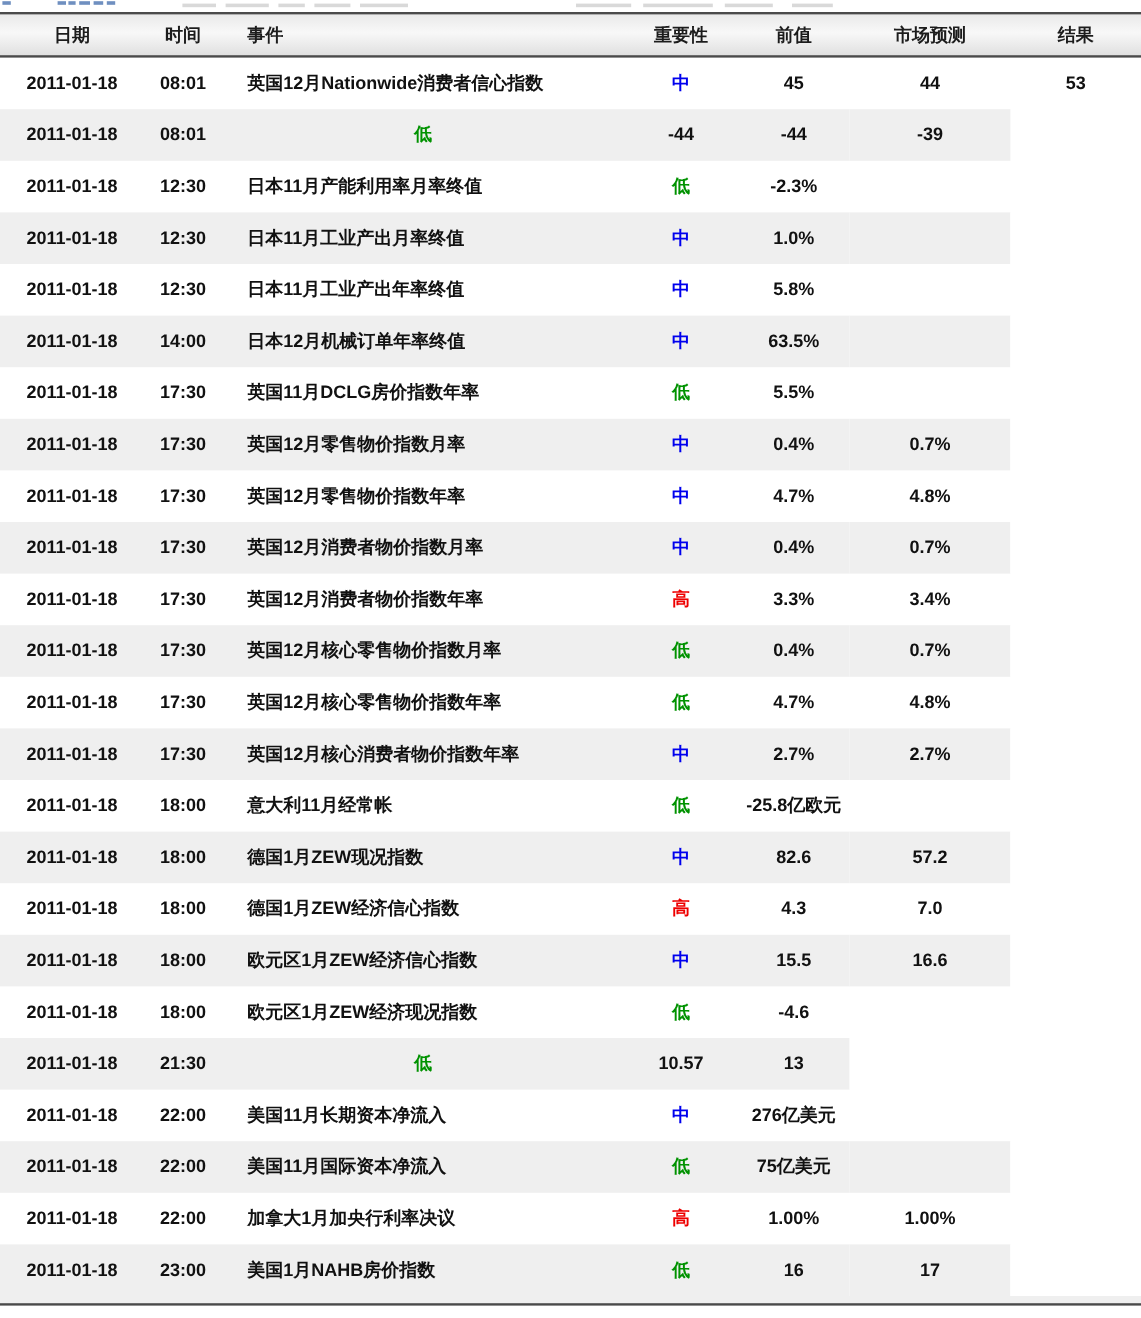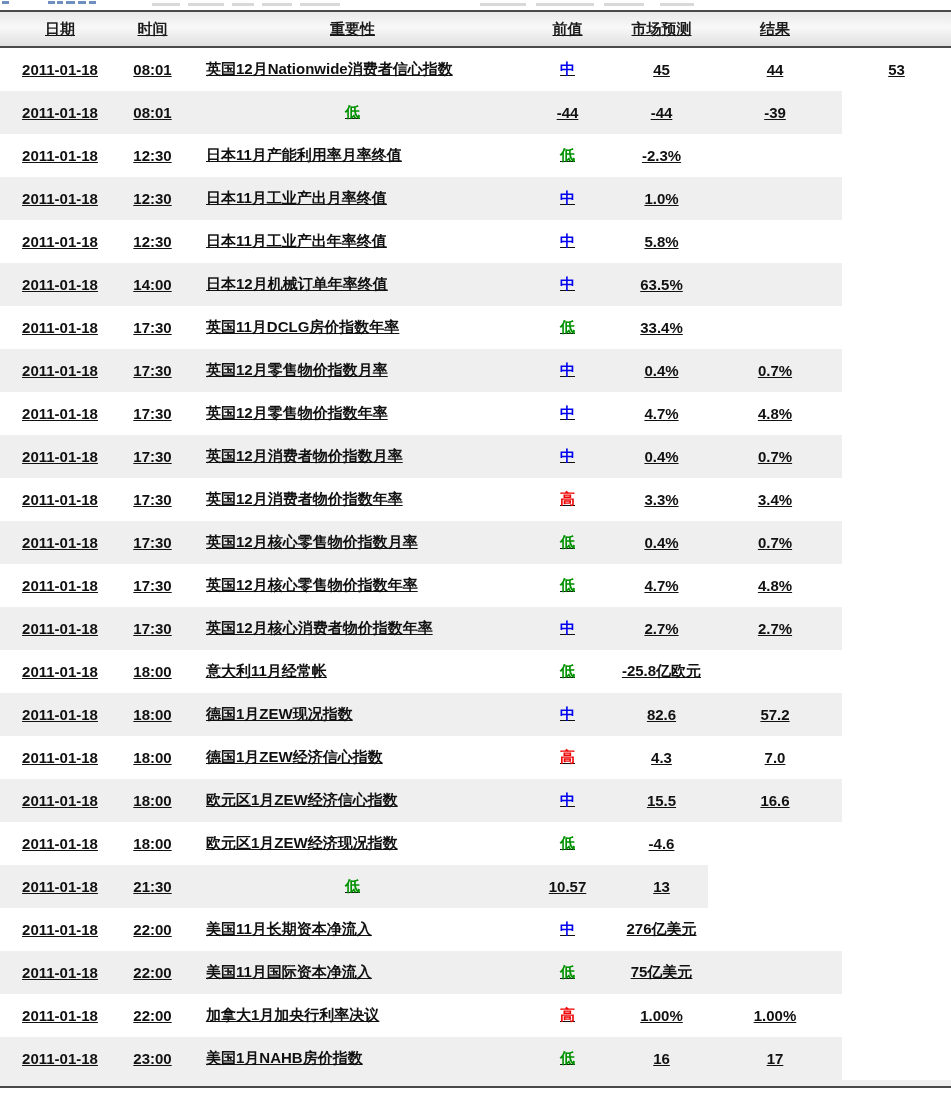--- a/index.html
+++ b/index.html
@@ -47,21 +47,20 @@
   .f9  { left: 232px; width: 22px; }
   .f10 { left: 262px; width: 30px; }
   .f11 { left: 300px; width: 40px; }
   .f12 { left: 480px; width: 46px; }
   .f13 { left: 536px; width: 58px; }
   .f14 { left: 604px; width: 40px; }
   .f15 { left: 660px; width: 34px; }
 
   .cal-table {
     width: 951px;
-    text-decoration: underline;
   }
   .row {
     display: grid;
     grid-template-columns: 120px 65px 335px 95px 93px 134px 109px;
     height: 43px;
     align-items: center;
   }
   .header-row {
     height: 34px;
     background: linear-gradient(180deg, #e9e9e9 0%, #f8f8f8 45%, #e0e0e0 100%);
@@ -120,20 +119,21 @@
     <i class="g f13"></i>
     <i class="g f14"></i>
     <i class="g f15"></i>
 </div>
 
 <div class="cal-table">
 
   <div class="row header-row">
     <div class="cell">日期</div>
     <div class="cell">时间</div>
+    <div class="cell event">事件</div>
     <div class="cell">重要性</div>
     <div class="cell">前值</div>
     <div class="cell">市场预测</div>
     <div class="cell">结果</div>
   </div>
 
   <div>
   <div class="row">
     <div class="cell c-date">2011-01-18</div>
     <div class="cell c-time">08:01</div>
@@ -191,21 +191,21 @@
     <div class="cell c-prev">63.5%</div>
     <div class="cell c-forecast"></div>
     <div class="cell c-result nobg"></div>
   </div>
 
   <div class="row">
     <div class="cell c-date">2011-01-18</div>
     <div class="cell c-time">17:30</div>
     <div class="cell event c-event">英国11月DCLG房价指数年率</div>
     <div class="cell c-imp imp-low">低</div>
-    <div class="cell c-prev">33.4%</div>
+    <div class="cell c-prev">5.5%</div>
     <div class="cell c-forecast"></div>
     <div class="cell c-result nobg"></div>
   </div>
 
   <div class="row alt">
     <div class="cell c-date">2011-01-18</div>
     <div class="cell c-time">17:30</div>
     <div class="cell event c-event">英国12月零售物价指数月率</div>
     <div class="cell c-imp imp-medium">中</div>
     <div class="cell c-prev">0.4%</div>

